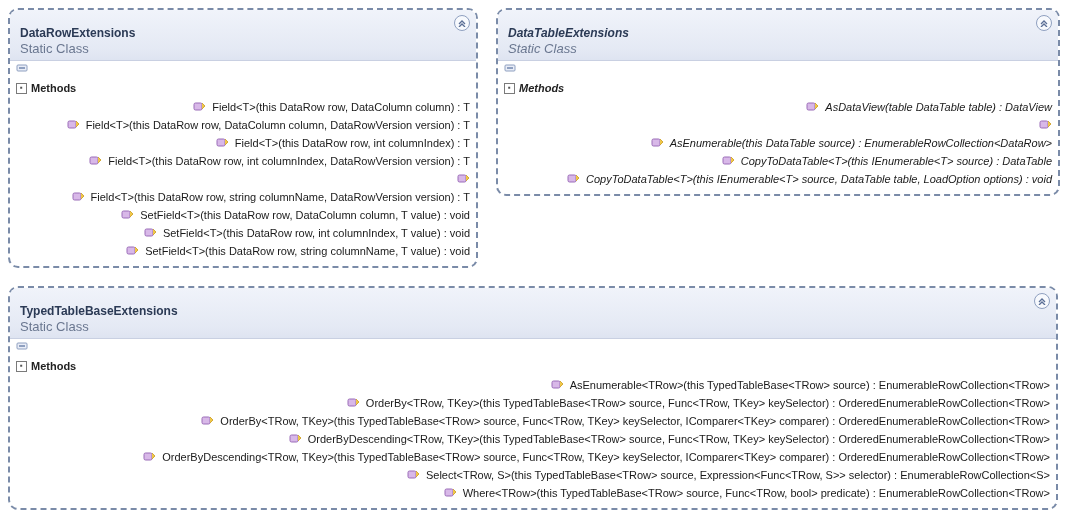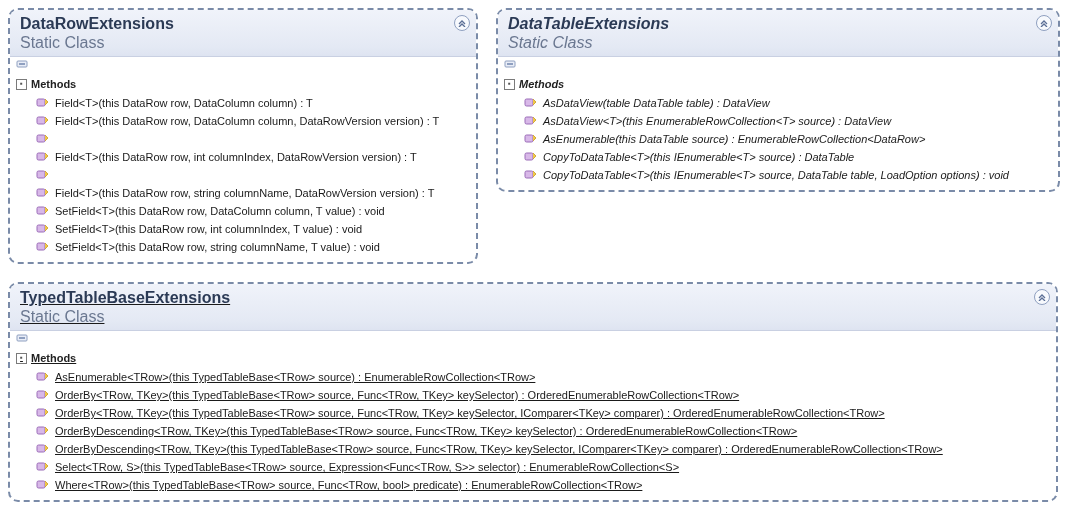--- a/index.html
+++ b/index.html
@@ -20,39 +20,39 @@
 .class-box {
   border: 2px dashed #7a8ba8;
   border-radius: 10px;
   background: #fff;
   min-width: 460px;
   flex: 0 0 auto;
   padding-bottom: 6px;
 }
 .class-box.wide {
   width: 1046px;
-  text-decoration: underline;
 }
 .class-header {
   background: linear-gradient(to bottom, #f0f3fa 0%, #e4e9f4 80%, #dee4f1 100%);
   border-top-left-radius: 8px;
   border-top-right-radius: 8px;
   border-bottom: 1px solid #c9d0e2;
   padding: 5px 8px 4px 10px;
   position: relative;
 }
 .class-name {
   font-weight: bold;
   color: #2b3a55;
-  font-size: 16px;
+  font-size: 12px;
   margin-bottom: 1px;
+  margin-top: 11px;
 }
 .class-stereotype {
   color: #6a7790;
-  font-size: 16px;
+  font-size: 13px;
 }
 .chevrons {
   position: absolute;
   top: 5px;
   right: 6px;
   width: 14px;
   height: 14px;
   border: 1px solid #8fa0c0;
   border-radius: 8px;
   background: #f7f9fd;
@@ -87,20 +87,21 @@
   color: #555;
   background: #fff;
   cursor: pointer;
 }
 .method-row {
   display: flex;
   align-items: center;
   gap: 6px;
   padding: 1.5px 6px 1.5px 26px;
   white-space: nowrap;
+  justify-content: flex-end;
 }
 .method-sig {
   color: #1a1a1a;
 }
 .method-icon {
   width: 13px; height: 13px;
   flex: 0 0 13px;
 }
 </style>
 </head>
@@ -142,20 +143,21 @@
               <rect x="1" y="3" width="8" height="7" rx="1.5" fill="#d8b8e8" stroke="#9a6cb8"></rect>
               <path d="M9 3 L12 6 L9 9" fill="#f0c848" stroke="#c99a20" stroke-width="0.8"></path>
             </svg></span>
           <span class="method-sig">Field&lt;T&gt;(this DataRow row, DataColumn column, DataRowVersion version) : T</span>
         </div>
         <div class="method-row">
           <span><svg class="method-icon" viewBox="0 0 13 13">
               <rect x="1" y="3" width="8" height="7" rx="1.5" fill="#d8b8e8" stroke="#9a6cb8"></rect>
               <path d="M9 3 L12 6 L9 9" fill="#f0c848" stroke="#c99a20" stroke-width="0.8"></path>
             </svg></span>
+          <span class="method-sig">Field&lt;T&gt;(this DataRow row, int columnIndex) : T</span>
         </div>
         <div class="method-row">
           <span><svg class="method-icon" viewBox="0 0 13 13">
               <rect x="1" y="3" width="8" height="7" rx="1.5" fill="#d8b8e8" stroke="#9a6cb8"></rect>
               <path d="M9 3 L12 6 L9 9" fill="#f0c848" stroke="#c99a20" stroke-width="0.8"></path>
             </svg></span>
           <span class="method-sig">Field&lt;T&gt;(this DataRow row, int columnIndex, DataRowVersion version) : T</span>
         </div>
         <div class="method-row">
           <span><svg class="method-icon" viewBox="0 0 13 13">
@@ -221,21 +223,20 @@
               <rect x="1" y="3" width="8" height="7" rx="1.5" fill="#d8b8e8" stroke="#9a6cb8"></rect>
               <path d="M9 3 L12 6 L9 9" fill="#f0c848" stroke="#c99a20" stroke-width="0.8"></path>
             </svg></span>
           <span class="method-sig">AsDataView(table DataTable table) : DataView</span>
         </div>
         <div class="method-row">
           <span><svg class="method-icon" viewBox="0 0 13 13">
               <rect x="1" y="3" width="8" height="7" rx="1.5" fill="#d8b8e8" stroke="#9a6cb8"></rect>
               <path d="M9 3 L12 6 L9 9" fill="#f0c848" stroke="#c99a20" stroke-width="0.8"></path>
             </svg></span>
-          <span class="method-sig">AsDataView&lt;T&gt;(this EnumerableRowCollection&lt;T&gt; source) : DataView</span>
         </div>
         <div class="method-row">
           <span><svg class="method-icon" viewBox="0 0 13 13">
               <rect x="1" y="3" width="8" height="7" rx="1.5" fill="#d8b8e8" stroke="#9a6cb8"></rect>
               <path d="M9 3 L12 6 L9 9" fill="#f0c848" stroke="#c99a20" stroke-width="0.8"></path>
             </svg></span>
           <span class="method-sig">AsEnumerable(this DataTable source) : EnumerableRowCollection&lt;DataRow&gt;</span>
         </div>
         <div class="method-row">
           <span><svg class="method-icon" viewBox="0 0 13 13">

